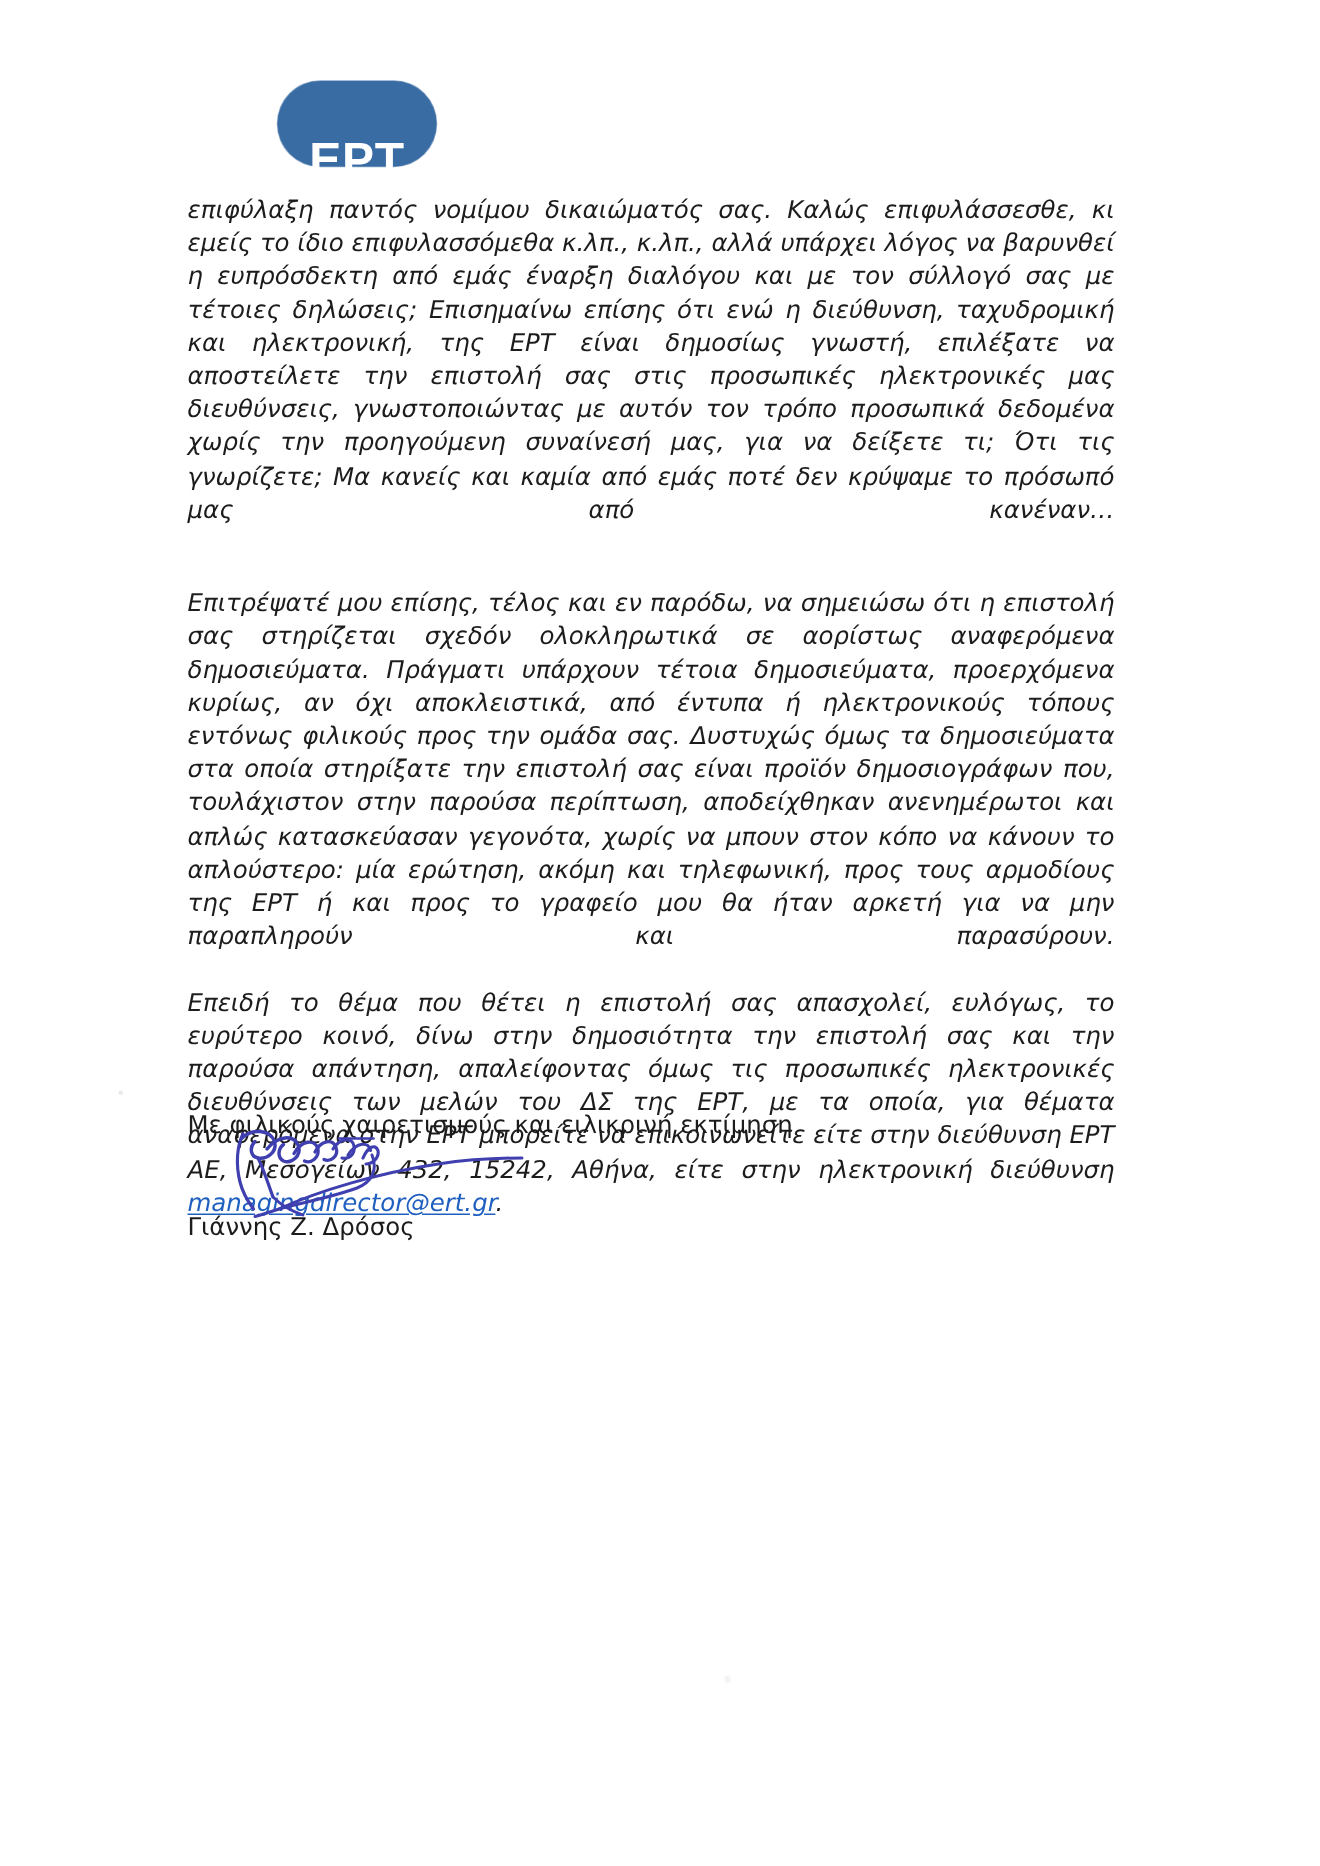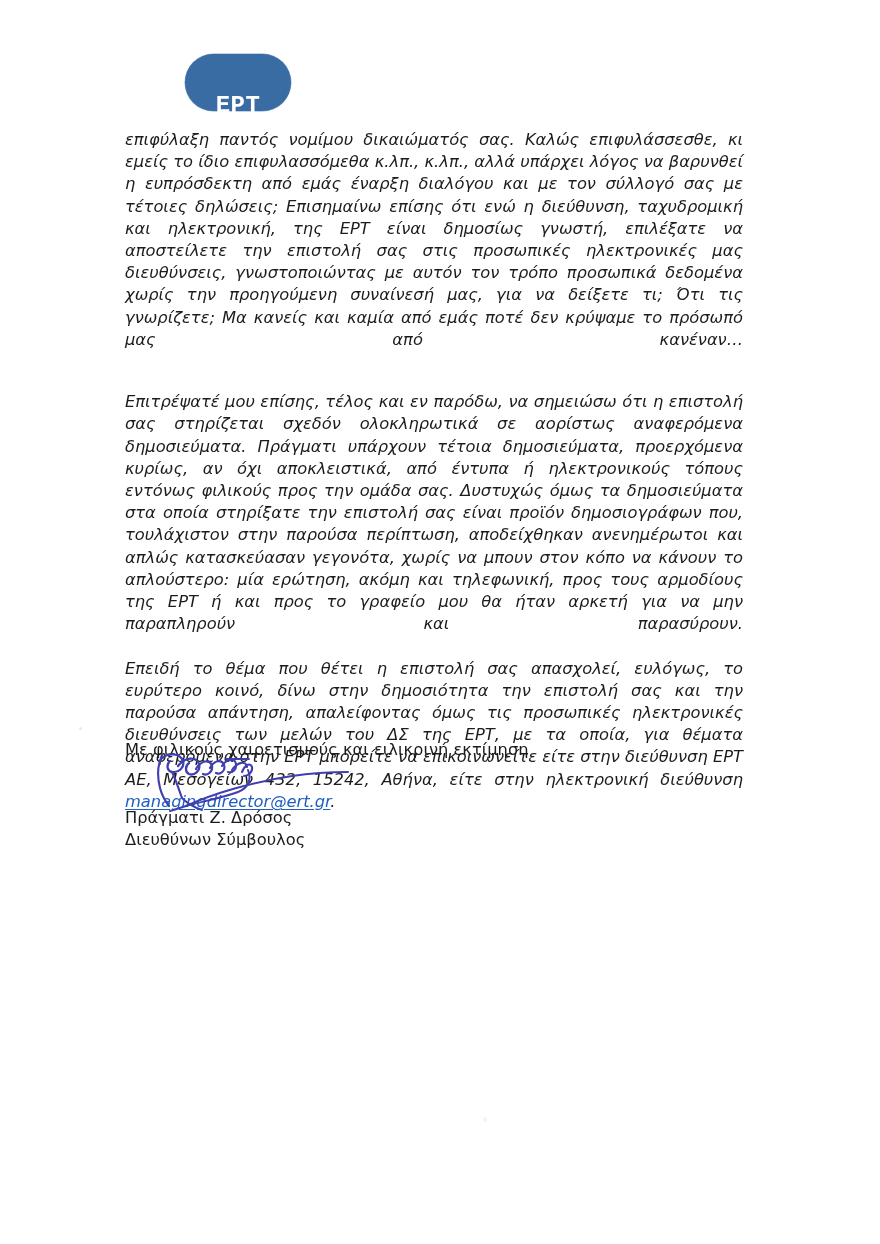--- a/index.html
+++ b/index.html
@@ -35,23 +35,23 @@
     height: 100%;
     border-radius: 29px;
     background: #3a6ca4;
     display: flex;
     align-items: center;
     justify-content: center;
     box-shadow: 0 0 0 0.5px rgba(58,108,164,0.6);
   }
   .logo-text {
     color: #ffffff;
-    font-family: Liberation Mono, monospace;
+    font-family: Liberation Sans, sans-serif;
     font-weight: bold;
-    font-size: 24px;
+    font-size: 32px;
     letter-spacing: 0.5px;
     line-height: 1;
     padding-bottom: 2px;
     margin-top: 48px;
   }
 
   
   .letter-body {
     position: absolute;
     left: 125px;
@@ -147,22 +147,21 @@
     <p class="para">επιφύλαξη παντός νομίμου δικαιώματός σας. Καλώς επιφυλάσσεσθε, κι εμείς το ίδιο επιφυλασσόμεθα κ.λπ., κ.λπ., αλλά υπάρχει λόγος να βαρυνθεί η ευπρόσδεκτη από εμάς έναρξη διαλόγου και  με τον σύλλογό σας με τέτοιες δηλώσεις; Επισημαίνω επίσης ότι ενώ η διεύθυνση, ταχυδρομική και ηλεκτρονική, της ΕΡΤ είναι δημοσίως γνωστή, επιλέξατε να αποστείλετε την επιστολή σας στις προσωπικές ηλεκτρονικές μας διευθύνσεις, γνωστοποιώντας με αυτόν τον τρόπο προσωπικά δεδομένα χωρίς την προηγούμενη συναίνεσή μας, για  να δείξετε τι; Ότι τις γνωρίζετε; Μα κανείς και καμία από εμάς ποτέ δεν κρύψαμε το πρόσωπό μας από κανέναν…</p>
 
     <p class="para gap-before">Επιτρέψατέ μου επίσης, τέλος και εν παρόδω, να σημειώσω ότι η επιστολή σας στηρίζεται σχεδόν ολοκληρωτικά σε αορίστως αναφερόμενα δημοσιεύματα. Πράγματι υπάρχουν τέτοια δημοσιεύματα, προερχόμενα κυρίως, αν όχι αποκλειστικά, από έντυπα ή ηλεκτρονικούς τόπους εντόνως φιλικούς προς την ομάδα σας. Δυστυχώς όμως τα δημοσιεύματα στα οποία στηρίξατε την επιστολή σας είναι προϊόν δημοσιογράφων που, τουλάχιστον στην παρούσα περίπτωση, αποδείχθηκαν ανενημέρωτοι και απλώς κατασκεύασαν γεγονότα, χωρίς να μπουν στον κόπο να κάνουν το απλούστερο: μία ερώτηση, ακόμη και τηλεφωνική, προς τους αρμοδίους της ΕΡΤ ή και προς το γραφείο μου θα ήταν αρκετή για να μην παραπληρούν και παρασύρουν.</p>
 
     <p class="para no-stretch"><span>Επειδή το θέμα που θέτει η επιστολή σας απασχολεί, ευλόγως, το ευρύτερο κοινό, δίνω στην δημοσιότητα την επιστολή σας και την παρούσα απάντηση, απαλείφοντας όμως τις προσωπικές ηλεκτρονικές διευθύνσεις των μελών του ΔΣ της ΕΡΤ, με τα οποία, για θέματα αναφερόμενα στην ΕΡΤ μπορείτε να επικοινωνείτε είτε στην διεύθυνση ΕΡΤ ΑΕ, Μεσογείων 432, 15242, Αθήνα, είτε στην ηλεκτρονική διεύθυνση </span><a class="email-link" href="#">managingdirector@ert.gr</a><span>.</span></p>
   </div>
 
   <div class="closing">
     <p class="closing-line">Με φιλικούς χαιρετισμούς και ειλικρινή εκτίμηση</p>
     <div class="sig-space"></div>
-    <p class="signer-name">Πράγματι Ζ. Δρόσος</p>
-    <p class="signer-title">Διευθύνων Σύμβουλος</p>
+    <p class="signer-name">Γιάννης Ζ. Δρόσος</p>
   </div>
 
   <svg class="signature" viewBox="0 0 220 62" xmlns="http://www.w3.org/2000/svg">
     <g fill="none" stroke="#3f3fb0" stroke-linecap="round" stroke-linejoin="round">
       <path d="M10 6 C6 14, 5 26, 8 38 C10 46, 14 52, 17 56" stroke-width="2.1"></path>
       <path d="M9 9 C16 2, 28 3, 31 11 C33 18, 26 23, 20 22 C15 21, 14 15, 18 11" stroke-width="2.3"></path>
       <path d="M20 22 C24 30, 27 40, 30 48" stroke-width="2.1"></path>
       <path d="M26 16 C33 7, 44 6, 47 14 C49 21, 42 26, 37 24 C33 22, 33 16, 37 13" stroke-width="2.3"></path>
       <path d="M44 19 C49 10, 58 9, 60 16 C61 22, 55 26, 51 24" stroke-width="2.2"></path>
       <path d="M58 18 C62 10, 70 9, 72 15 C74 21, 68 25, 64 23" stroke-width="2.2"></path>

